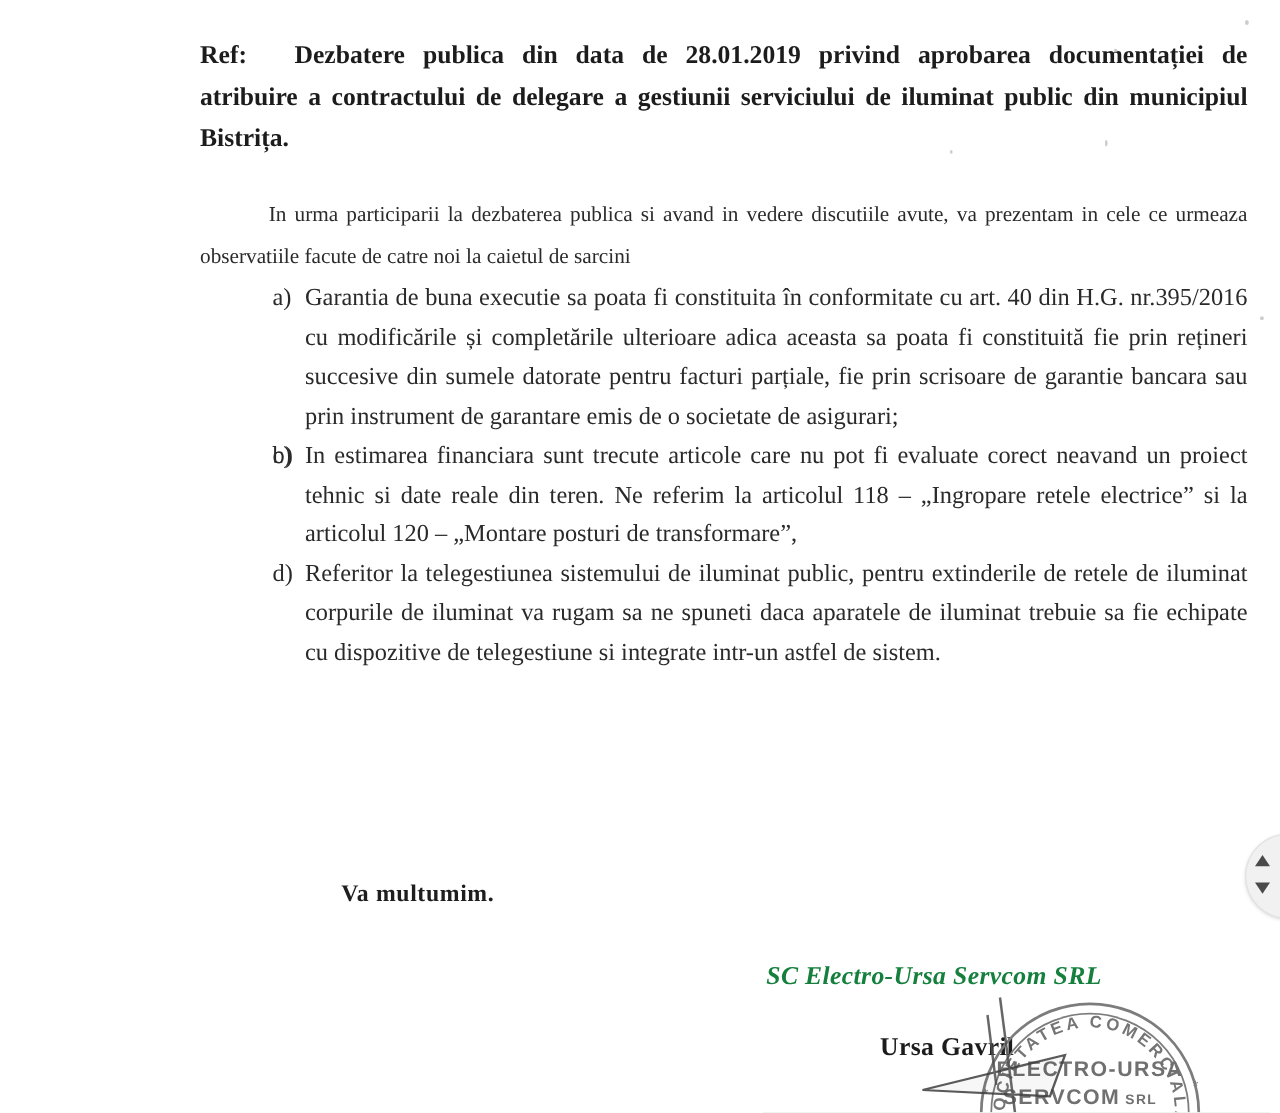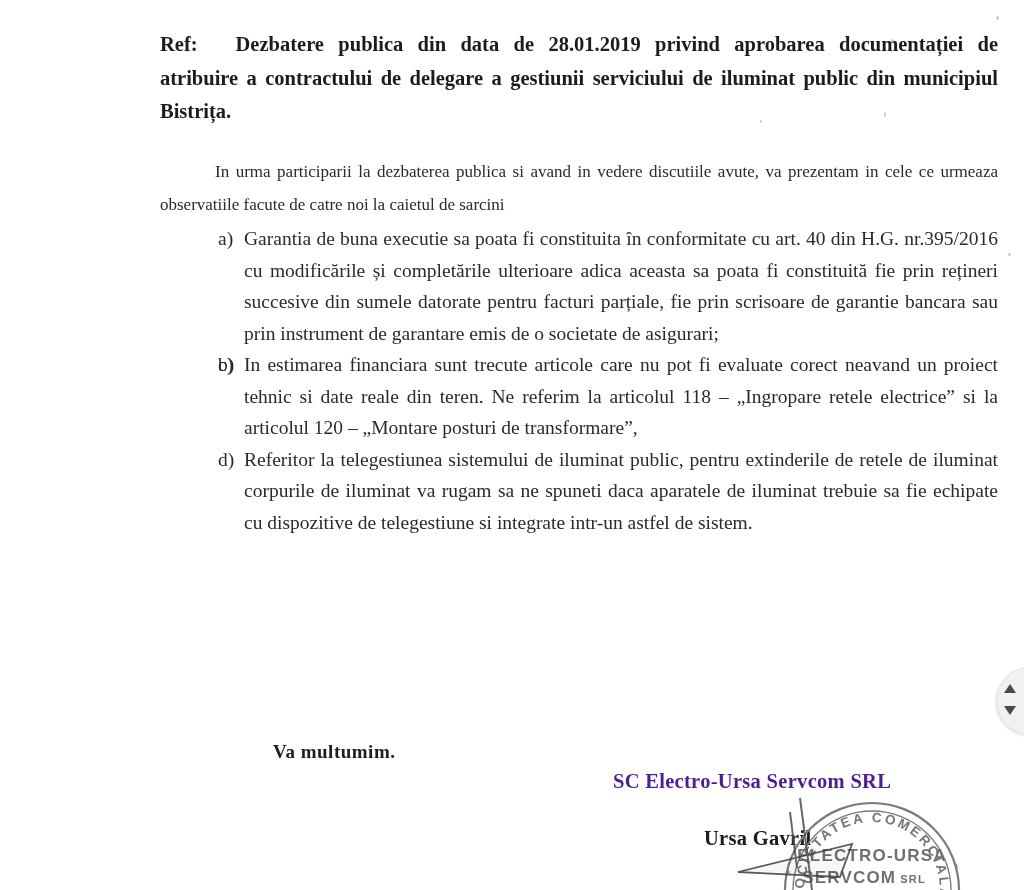--- a/index.html
+++ b/index.html
@@ -18,26 +18,26 @@
     position:absolute;left:160px;top:155px;width:838px;margin:0;
     font-size:17px;line-height:33px;text-align:justify;text-indent:55px;
   }
   .obs-list{position:absolute;left:218px;top:223px;width:780px;}
   .obs-item{
     position:relative;padding-left:26px;font-size:19.5px;line-height:31.5px;
     text-align:justify;margin:0;
   }
   .obs-marker{position:absolute;left:0;top:0;}
   .closing{
-    position:absolute;left:273px;top:741px;margin:0;
+    position:absolute;left:273px;top:705px;margin:0;
     font-weight:bold;font-size:19px;color:#1e1e1e;letter-spacing:0.5px;
   }
   .sig-company{
     position:absolute;left:613px;top:770px;margin:0;
-    font-weight:bold;font-size:20.5px;color:#4c1d95;letter-spacing:0.3px;
+    font-weight:bold;font-size:20.5px;color:#15803d;letter-spacing:0.3px;font-style:italic;
   }
   .sig-name{
     position:absolute;left:688px;top:811px;margin:16px;
     font-weight:bold;font-size:20.5px;color:#1c1c1c;letter-spacing:0.3px;
   }
   .stamp-svg{position:absolute;left:700px;top:795px;}
   .fab{
     position:absolute;left:996px;top:667px;width:66px;height:66px;
     border-radius:50%;background:#f1f1f1;border:1px solid #e2e2e2;
     box-shadow:0 1px 3px rgba(0,0,0,0.15);cursor:pointer;

